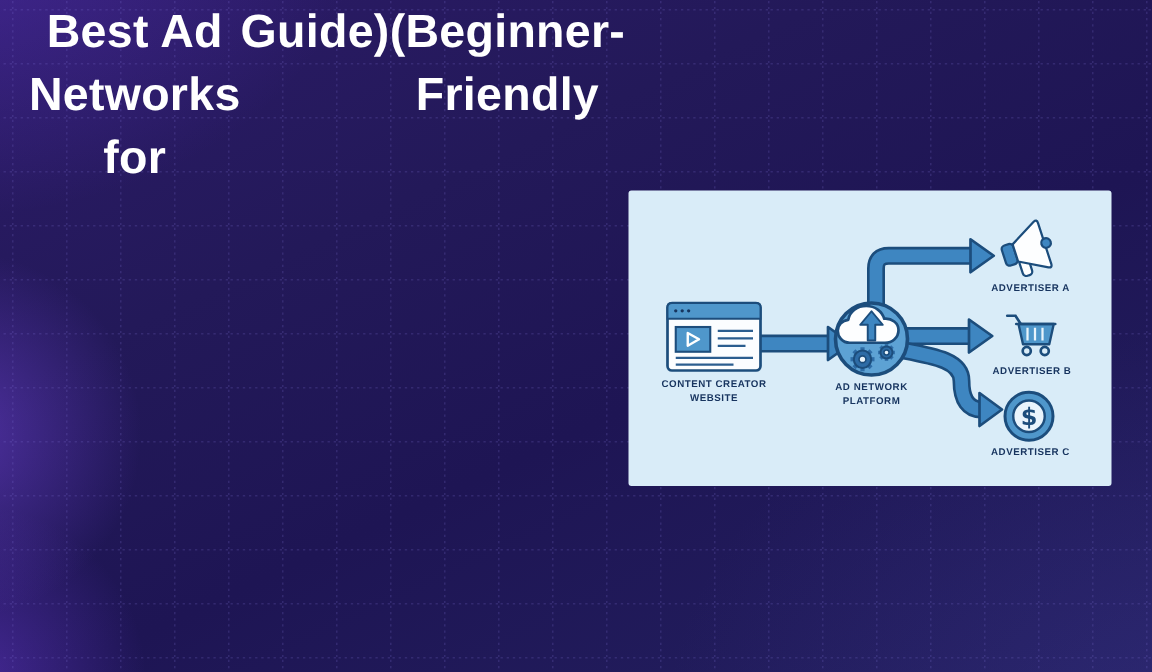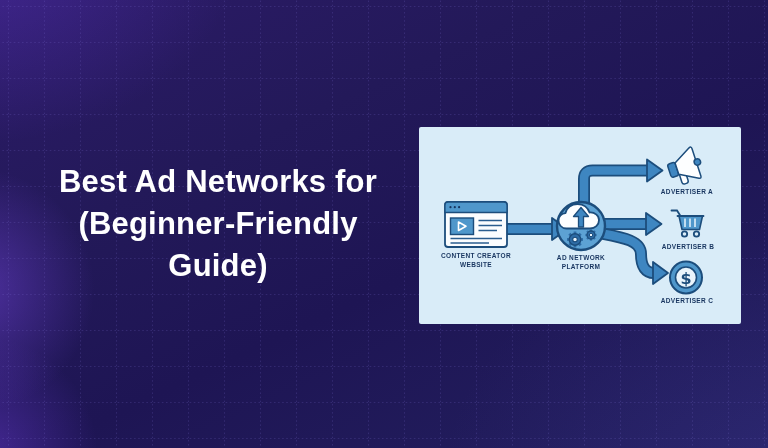--- a/index.html
+++ b/index.html
@@ -22,21 +22,21 @@
     background:
       radial-gradient(circle 170px at -28px 290px, rgba(122,72,232,0.50), transparent 72%),
       radial-gradient(circle 160px at -18px 452px, rgba(112,62,222,0.46), transparent 72%),
       radial-gradient(ellipse 430px 300px at -40px -50px, rgba(98,56,205,0.42), transparent 65%),
       radial-gradient(ellipse 520px 380px at 105% 108%, rgba(70,60,160,0.28), transparent 70%),
       linear-gradient(155deg,#2c1b68 0%,#231959 32%,#1e1554 58%,#232060 100%);
   }
   .grid-overlay{position:absolute;inset:0;pointer-events:none;}
   .title-block{
     position:absolute;left:26px;top:0;width:384px;height:448px;
-    display:flex;flex-direction:column;justify-content:center;
+    display:flex;flex-direction:row;justify-content:center;
     text-align:center;
   }
   .title-block span{
     display:block;color:var(--title-white,#fff);
     font-size:31px;line-height:42px;font-weight:700;letter-spacing:0.2px;
   }
   .diagram-panel{
     position:absolute;left:419px;top:127px;width:322px;height:197px;
     background:var(--panel-bg,#d9ecf8);border-radius:2px;
   }
@@ -59,22 +59,22 @@
     <defs>
       <pattern id="gridpat" width="36" height="36" patternUnits="userSpaceOnUse" x="8" y="6">
         <path d="M36 0.5 H0.5 V36" fill="none" stroke="rgba(132,116,218,0.20)" stroke-width="1" stroke-dasharray="1.5 2.6"></path>
       </pattern>
     </defs>
     <rect width="768" height="448" fill="url(#gridpat)"></rect>
   </svg>
 
   <h1 class="title-block">
     <span>Best Ad Networks for</span>
+    <span>Guide)</span>
     <span>(Beginner-Friendly</span>
-    <span>Guide)</span>
   </h1>
 
   <div class="diagram-panel">
     <svg viewBox="0 0 322 197">
 
       <g>
 
         <g>
           <path d="M86 102 H134" stroke="#1c4d7c" stroke-width="12" fill="none"></path>
           <path d="M86 102 H134" stroke="#3e86c1" stroke-width="8.5" fill="none"></path>

